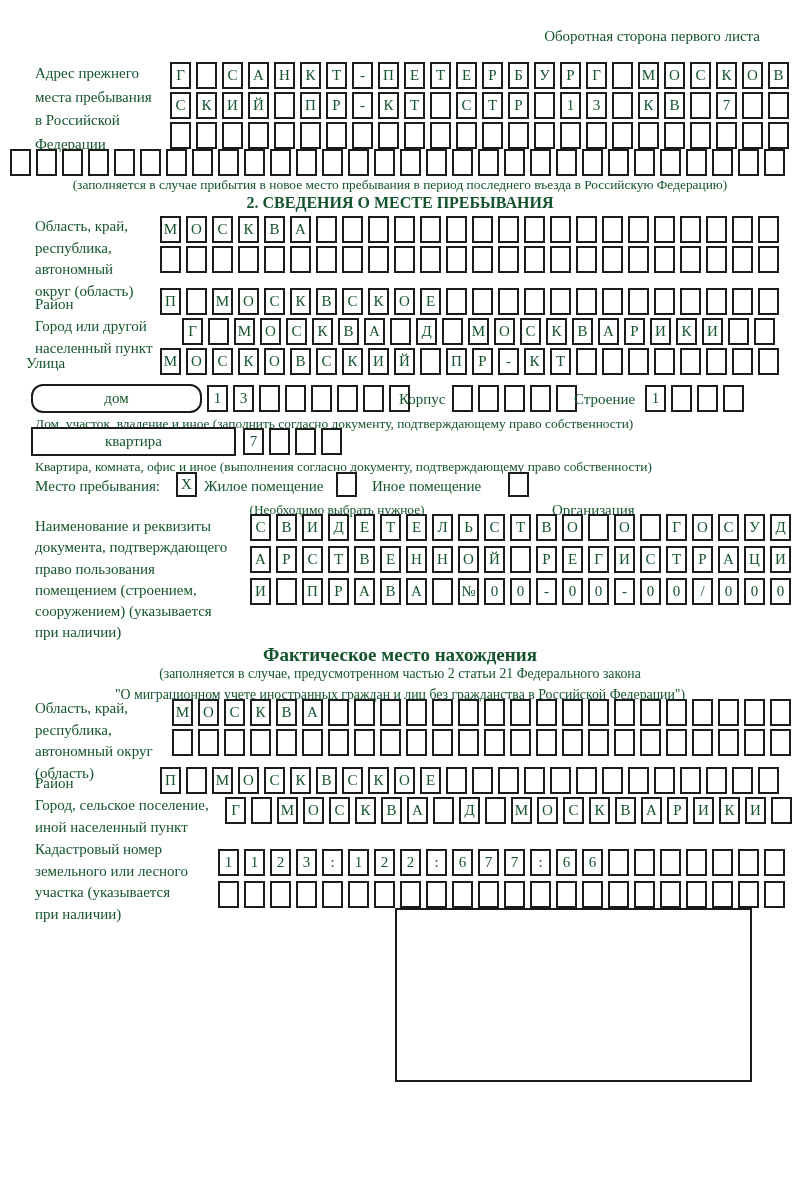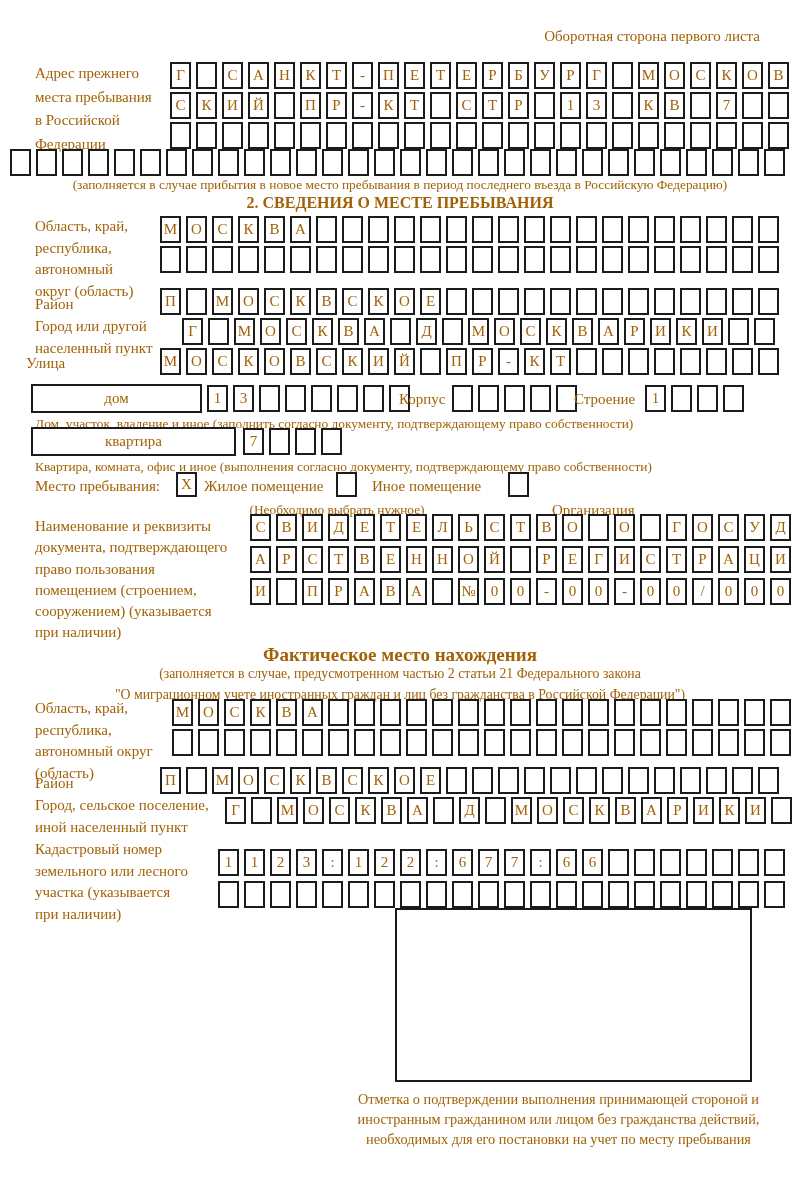--- a/index.html
+++ b/index.html
@@ -1,17 +1,17 @@
 <!DOCTYPE html>
 <html><head>
 <meta charset="utf-8">
 <style>
   html,body{margin:0;padding:0;background:#fff;}
   .page{position:relative;width:800px;height:1180px;background:#ffffff;overflow:hidden;
-        font-family:"Liberation Serif","DejaVu Serif",serif;color:#a16207;}
+        font-family:"Liberation Serif","DejaVu Serif",serif;color:#14532d;}
   .lbl{position:absolute;font-size:15px;line-height:21.5px;white-space:pre-line;}
   .cap{position:absolute;font-size:13.4px;line-height:16px;}
   .center{left:0;width:800px;text-align:center;}
   .ttl{position:absolute;left:0;width:800px;text-align:center;font-weight:bold;font-size:16px;}
   .brow{position:absolute;display:flex;gap:5px;}
   .cbox{flex:0 0 21px;width:21px;height:27px;box-sizing:border-box;border:2px solid #1b1b1b;
         display:flex;align-items:center;justify-content:center;font-size:15px;background:#fff;}
   .frect{position:absolute;box-sizing:border-box;border:2px solid #1b1b1b;display:flex;
          align-items:center;justify-content:center;font-size:15px;background:#fff;}
   .chk{position:absolute;width:21px;height:25px;box-sizing:border-box;border:2px solid #1b1b1b;
@@ -277,21 +277,21 @@
       <span class="cbox"></span>
       <span class="cbox"></span>
       <span class="cbox"></span>
       <span class="cbox"></span>
       <span class="cbox"></span>
       <span class="cbox"></span>
       <span class="cbox"></span>
       <span class="cbox"></span>
     </div>
 
-  <div class="frect" style="left:31px;top:384px;width:171px;height:29px;">
+  <div class="frect" style="left:31px;top:384px;width:171px;height:29px;border-radius:12px;">
     <span>дом</span>
   </div>
   <div class="brow" style="left:207px;top:385px;">
       <span class="cbox">1</span>
       <span class="cbox">3</span>
       <span class="cbox"></span>
       <span class="cbox"></span>
       <span class="cbox"></span>
       <span class="cbox"></span>
       <span class="cbox"></span>
@@ -573,15 +573,14 @@
       <span class="cbox"></span>
       <span class="cbox"></span>
       <span class="cbox"></span>
       <span class="cbox"></span>
       <span class="cbox"></span>
       <span class="cbox"></span>
       <span class="cbox"></span>
     </div>
 
   <div class="stamp" style="left:395px;top:908px;width:357px;height:174px;"></div>
-  <div class="cap" style="left:326px;top:1089px;width:465px;text-align:center;font-size:14.3px;line-height:20px;">Отметка о подтверждении выполнения принимающей стороной и иностранным гражданином или лицом без гражданства действий, необходимых для его постановки на учет по месту пребывания</div>
 
 </div>
 
 </body></html>

